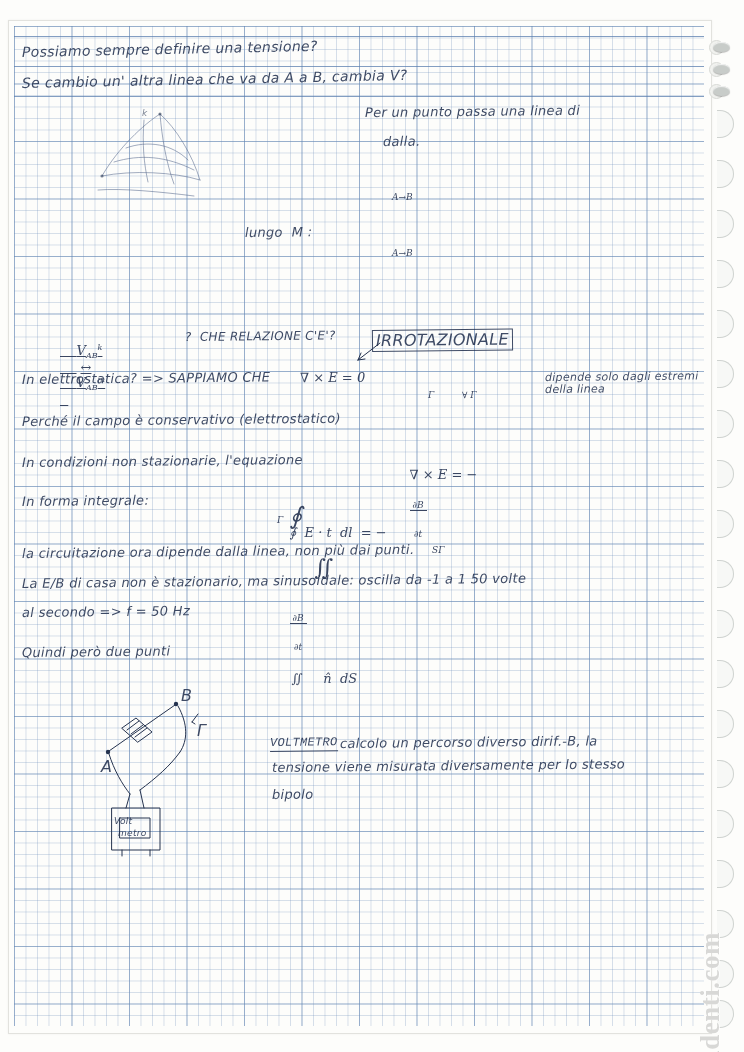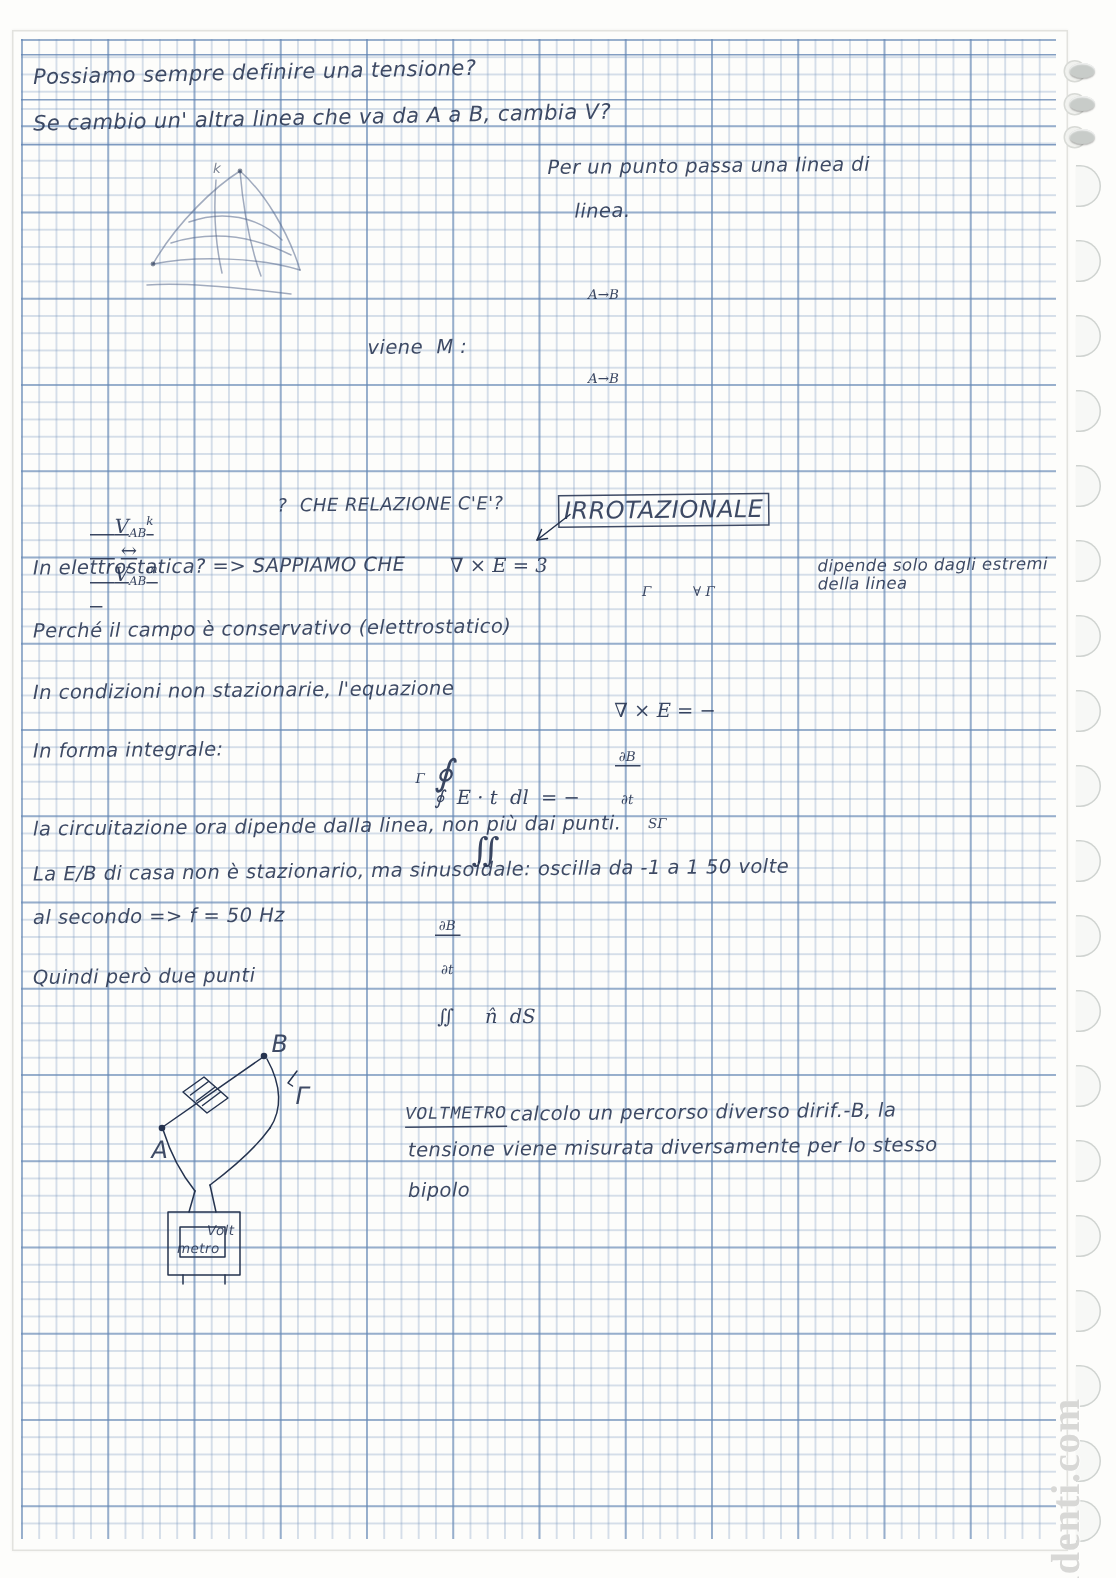--- a/index.html
+++ b/index.html
@@ -232,45 +232,45 @@
     <div class="halfmoon" style="right:10px; top:960px;"></div>
     <div class="halfmoon" style="right:10px; top:1000px;"></div>
   </div>
 
   <div class="hw ink s14 tilt1" style="left:22px; top:44px;">Possiamo sempre definire una tensione?</div>
 
   <div class="hw ink s14 tilt1" style="left:22px; top:75px;">Se cambio un' altra linea che va da A a B, cambia V?</div>
 
   <div class="hw ink s13 tilt3" style="left:365px; top:105px;">Per un punto passa una linea di</div>
 
-  <div class="hw ink s13 tilt3" style="left:383px; top:134px;">linea.</div>
+  <div class="hw ink s13 tilt3" style="left:383px; top:134px;">dalla.</div>
 
   <div class="frm" style="left:392px; top:192px; font-size:9px;">A→B</div>
 
-  <div class="hw ink s13 tilt3" style="left:245px; top:225px;">viene  M :</div>
+  <div class="hw ink s13 tilt3" style="left:245px; top:225px;">lungo  M :</div>
 
   <div class="frm" style="left:392px; top:248px; font-size:9px;">A→B</div>
 
   <div class="frm" style="left:60px; top:328px; font-size:13px;text-decoration:underline;">
     <span>V</span><span class="sub">AB</span><span class="sup">k</span>
     <span style="padding:0 4px;">↔</span>
     <span>V</span><span class="sub">AB</span><span class="sup">m</span>
   </div>
   <div class="hw ink s12 tilt3" style="left:185px; top:330px;">?  CHE RELAZIONE C'E'?</div>
 
   <div class="hw ink s10 boxed tilt3" style="left:372px; top:330px;">IRROTAZIONALE</div>
 
   <svg class="sketch" style="left:352px; top:340px; width:30px; height:24px;">
     <path d="M28,3 L6,20"></path>
     <path d="M6,20 L13,19 M6,20 L9,13"></path>
   </svg>
 
   <div class="hw ink s13 tilt3" style="left:22px; top:372px;">In elettrostatica? =&gt; SAPPIAMO CHE</div>
 
-  <div class="frm" style="left:300px; top:370px; font-size:13px;">∇ × E = 3</div>
+  <div class="frm" style="left:300px; top:370px; font-size:13px;">∇ × E = 0</div>
 
   <div class="frm" style="left:428px; top:390px; font-size:9px;">Γ</div>
   <div class="frm" style="left:462px; top:390px; font-size:9px;">∀ Γ</div>
 
   <div class="hw ink s11 tilt3" style="left:545px; top:372px; width:170px; white-space:normal; line-height:1.05;">dipende solo dagli estremi della linea</div>
 
   <div class="hw ink s13 tilt3" style="left:22px; top:414px;">Perché il campo è conservativo (elettrostatico)</div>
 
   <div class="hw ink s13 tilt3" style="left:22px; top:455px;">In condizioni non stazionarie, l'equazione</div>
 
@@ -352,18 +352,18 @@
     <rect x="16" y="118" width="48" height="42"></rect>
 
     <rect x="24" y="128" width="30" height="20"></rect>
 
     <line x1="26" y1="160" x2="26" y2="166"></line>
     <line x1="54" y1="160" x2="54" y2="166"></line>
   </svg>
   <div class="hw ink s10" style="left:181px; top:686px;">B</div>
   <div class="hw ink s10" style="left:101px; top:757px;">A</div>
   <div class="hw ink s10" style="left:197px; top:721px;">Γ</div>
-  <div class="hw ink s9" style="left:138px; top:816px;">Volt</div>
+  <div class="hw ink s9" style="left:114px; top:816px;">Volt</div>
   <div class="hw ink s9" style="left:118px; top:828px;">metro</div>
 
   <div class="watermark">appuntiofficinastudenti.com</div>
 
 </div>
 
 </body></html>

